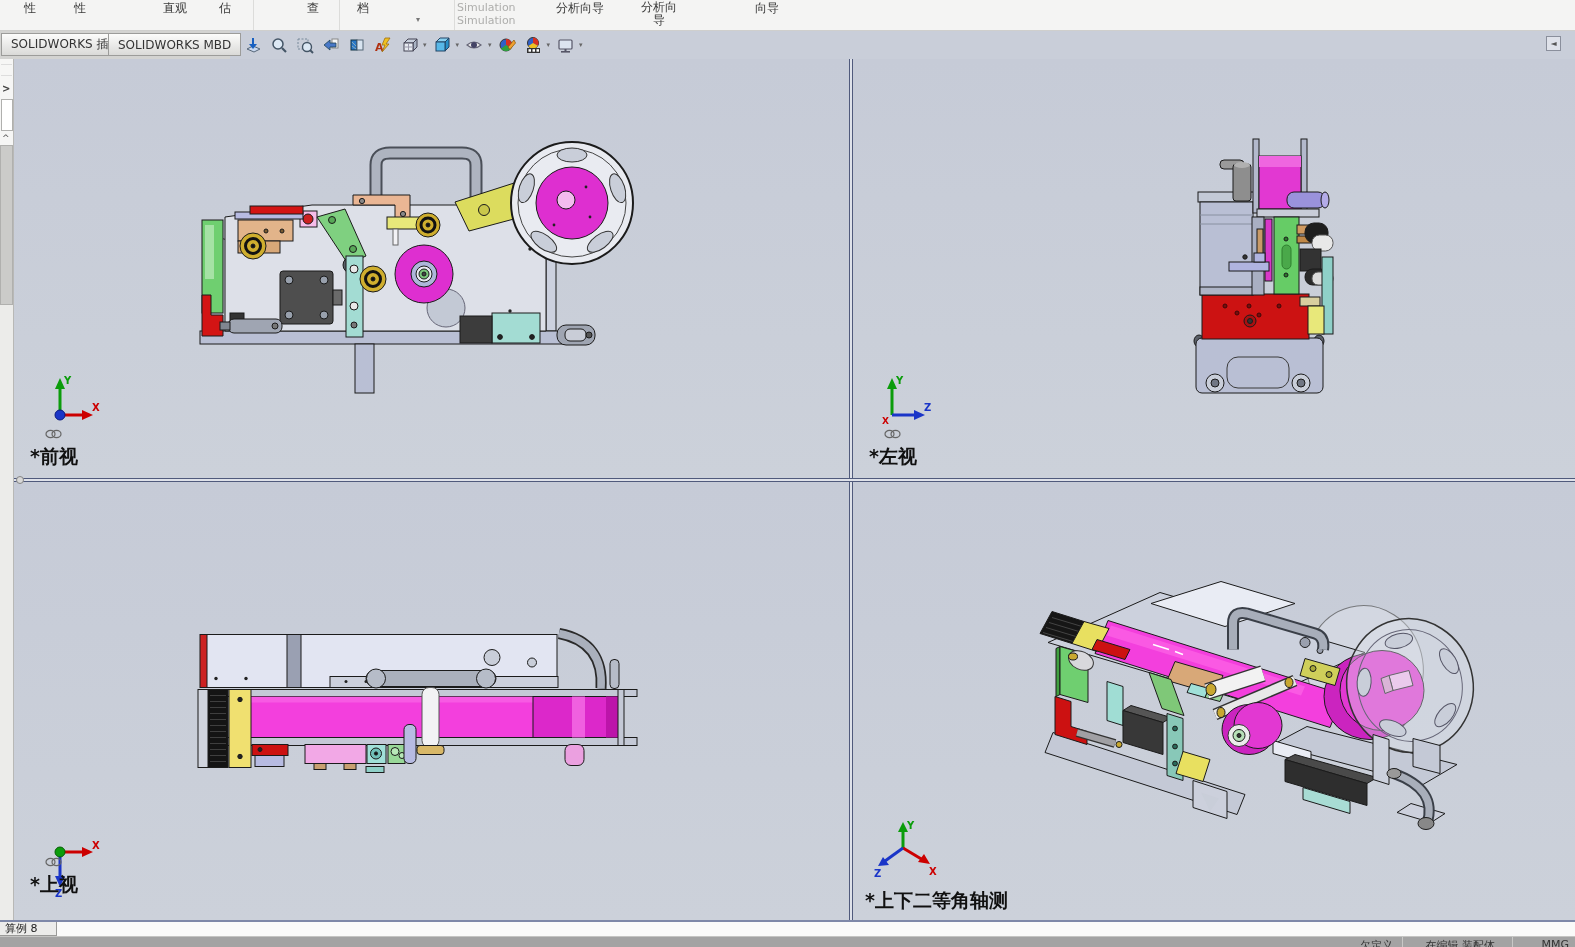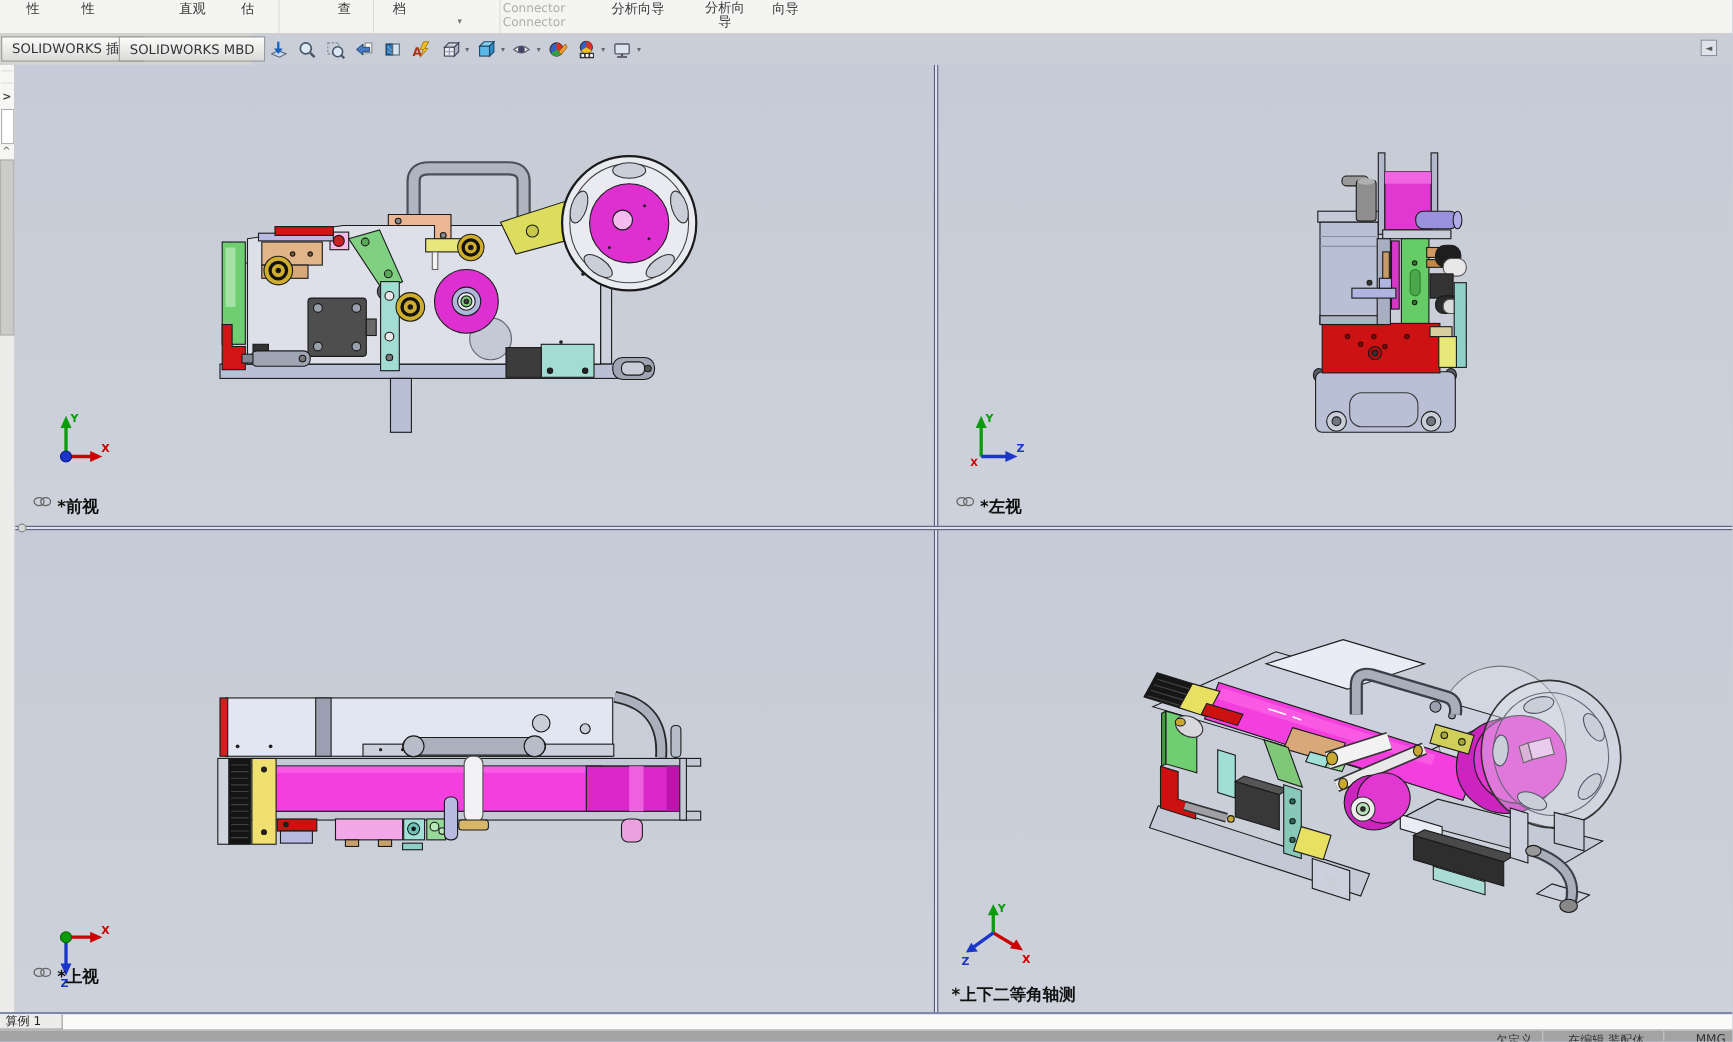--- a/index.html
+++ b/index.html
@@ -37,21 +37,21 @@
   .viewports { position:absolute; left:14px; top:0; right:0; bottom:0; }
   .quad { position:absolute; background:linear-gradient(#c6cbd7,#ccd1da); overflow:hidden; }
   .q-front { left:0; top:0; width:835px; height:419px; }
   .q-left  { left:839px; top:0; right:0; height:419px; }
   .q-top   { left:0; top:423px; width:835px; bottom:0; }
   .q-iso   { left:839px; top:423px; right:0; bottom:0; }
   .div-v { position:absolute; left:835px; top:0; width:4px; bottom:0; background:#dfe2ea; border-left:1px solid #505a7c; border-right:1px solid #505a7c; }
   .div-h { position:absolute; top:419px; left:0; right:0; height:4px; background:#dfe2ea; border-top:1px solid #505a7c; border-bottom:1px solid #505a7c; }
   .split-knob { position:absolute; left:2px; top:417px; width:8px; height:8px; border-radius:50%; background:#d8d8d8; border:1px solid #858585; }
 
-  .view-label { position:absolute; display:flex; gap:5px; font-size:15px; font-weight:bold; color:#101010; }
+  .view-label { position:absolute; display:flex; align-items:center; gap:5px; font-size:19px; font-weight:bold; color:#101010;flex-direction:column; }
   .model { position:absolute; inset:0; width:100%; height:100%; }
   .triad { position:absolute; }
 
   
   .studyrow { position:absolute; left:0; bottom:11px; right:0; height:16px; background:#fafaf9; border-top:2px solid #7e88a8; }
   .study-tab { position:absolute; left:0; top:0; width:57px; height:14px; background:#ececea; border-right:1px solid #9a9a98; border-bottom:1px solid #9a9a98; font-size:11px; color:#222; padding-left:5px; line-height:13px; }
   .statusbar { position:absolute; left:0; bottom:0; right:0; height:11px; background:#a3a3a3; border-top:1px solid #c4c4c2; overflow:hidden; font-size:11px; color:#333; }
   .statusbar span.item { position:absolute; top:1px; white-space:nowrap; }
   .statusbar .ssep { position:absolute; top:0; bottom:0; width:1px; background:#c8c8c6; }
 </style>
@@ -61,24 +61,24 @@
 <div class="app">
 
   <div class="ribbon">
     <span class="rf" style="left:24px">性</span>
     <span class="rf" style="left:74px">性</span>
     <span class="rf" style="left:163px">直观</span>
     <span class="rf" style="left:219px">估</span>
     <span class="rf" style="left:307px">查</span>
     <span class="rf" style="left:357px">档</span>
     <span class="rf caret" style="left:416px">▾</span>
-    <span class="rf muted" style="left:457px; width:82px; top:1px">Connector Connector</span>
+    <span class="rf muted" style="left:457px; width:82px; top:1px">Simulation Simulation</span>
     <span class="rf" style="left:556px">分析向导</span>
     <span class="rf wrap" style="left:637px; width:44px; top:1px">分析向导</span>
-    <span class="rf" style="left:702px">向导</span>
+    <span class="rf" style="left:755px">向导</span>
     <span class="rsep" style="left:253px"></span>
     <span class="rsep" style="left:339px"></span>
     <span class="rsep" style="left:454px"></span>
   </div>
 
   <div class="tabrow">
     <div class="tabs-bg"></div>
     <div class="addin-tab" style="left:1px">SOLIDWORKS 插件</div>
     <div class="addin-tab" style="left:108px">SOLIDWORKS MBD</div>
 
@@ -590,21 +590,21 @@
         </div>
       </div>
 
       <div class="div-v"></div>
       <div class="div-h"></div>
       <div class="split-knob"></div>
     </div>
   </div>
 
   <div class="studyrow">
-    <div class="study-tab">算例 1</div>
+    <div class="study-tab">算例 8</div>
   </div>
   <div class="statusbar">
     <span class="item" style="right:182px">欠定义</span>
     <span class="ssep" style="right:172px"></span>
     <span class="item" style="right:80px">在编辑 装配体</span>
     <span class="ssep" style="right:62px"></span>
     <span class="item" style="right:6px">MMG</span>
   </div>
 </div>
 

